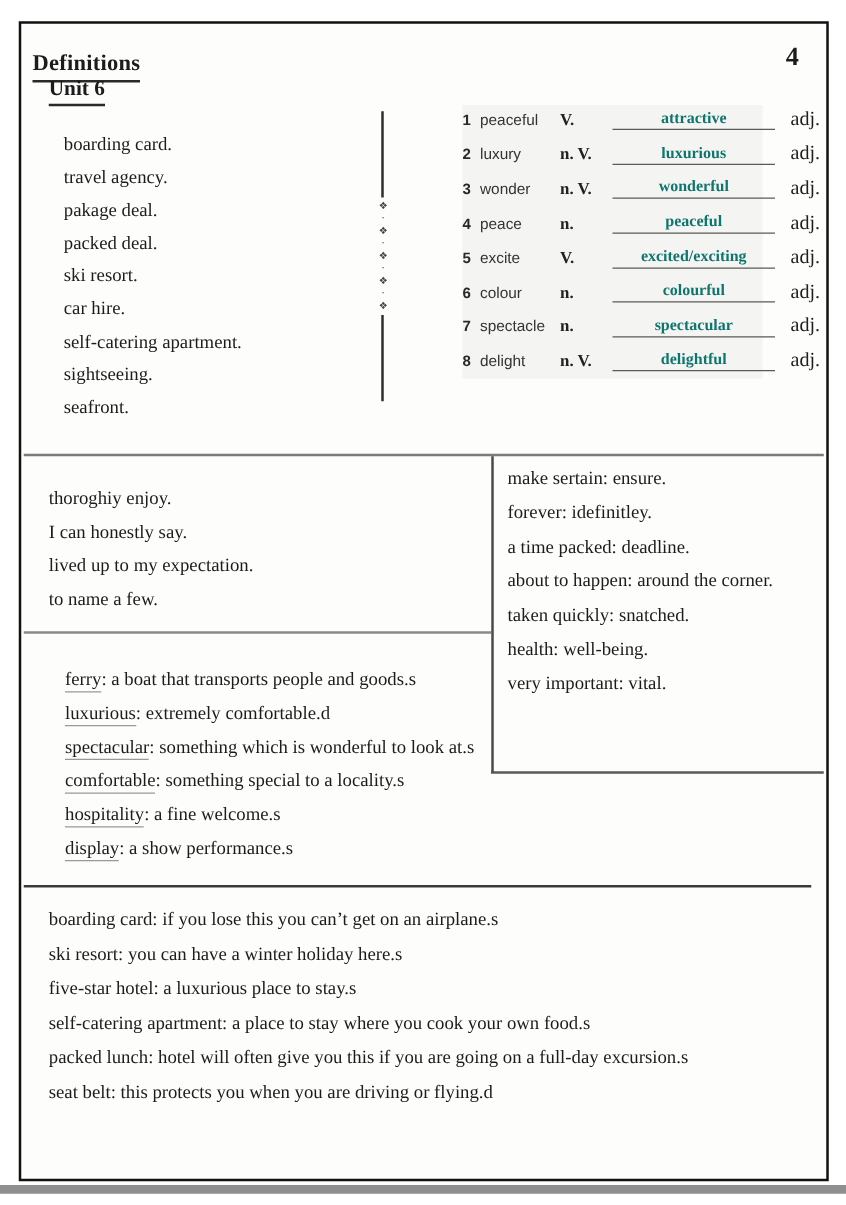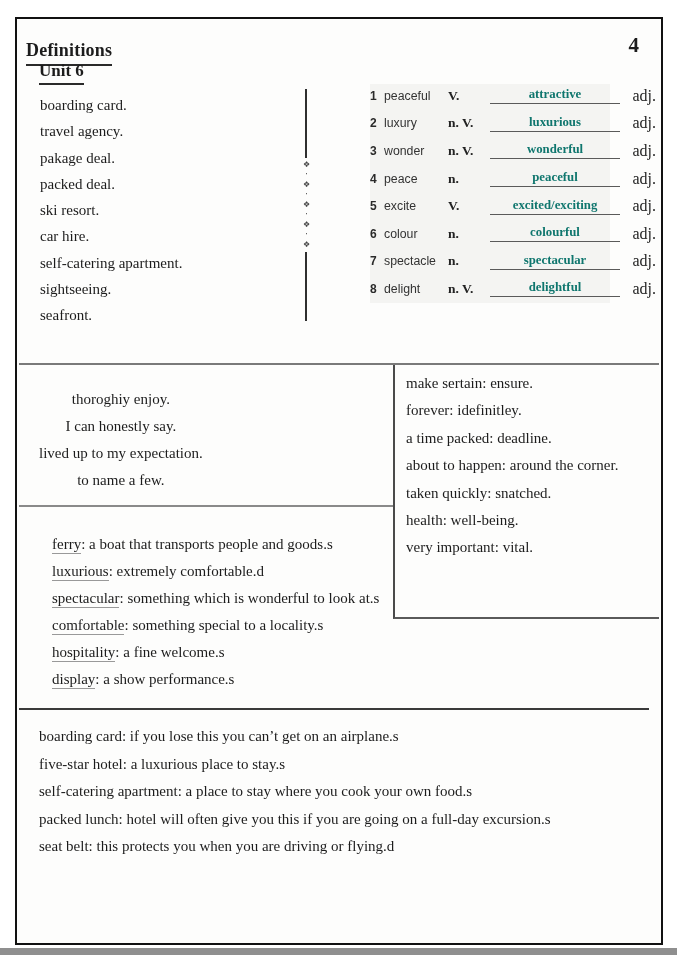--- a/index.html
+++ b/index.html
@@ -28,21 +28,21 @@
     font-size:21px;font-weight:bold;
   }
   .unit{
     position:absolute;left:22px;top:42px;
     font-size:17px;font-weight:bold;
     border-bottom:2px solid #2a2a2a;padding-bottom:2px;
   }
   
   .left-list{
     position:absolute;left:22px;top:72px;
-    list-style:none;margin:1px;padding:0;
+    list-style:none;margin:12px;padding:0;
     font-size:15px;
   }
   .left-list li{height:26.3px;line-height:26.3px;white-space:nowrap;}
   
   .vdivider{
     position:absolute;left:282px;top:70px;height:232px;width:14px;
     display:flex;flex-direction:column;align-items:center;
   }
   .vdivider .seg{width:2px;background:#2f2f2f;flex:1;}
   .vdivider .ornament{
@@ -91,21 +91,21 @@
   }
   
   .hr1{position:absolute;left:2px;top:344px;width:640px;height:2px;background:#7a7a7a;}
   .hr2{position:absolute;left:2px;top:486px;width:374px;height:2px;background:#8a8a8a;}
   .hr3{position:absolute;left:2px;top:689px;width:630px;height:2px;background:#3a3a3a;}
   
   .phrases{
     position:absolute;left:22px;top:367px;
     list-style:none;margin:0;padding:0;font-size:15px;
   }
-  .phrases li{height:27px;line-height:27px;white-space:nowrap;text-align:center;}
+  .phrases li{height:27px;line-height:27px;white-space:nowrap;}
   
   .synbox{
     position:absolute;left:376px;top:346px;width:266px;height:254px;
     border-left:2px solid #4a4a4a;
     border-bottom:2px solid #5a5a5a;
     box-sizing:border-box;
   }
   .synbox ul{
     list-style:none;margin:0;padding:5px 0 0 11px;font-size:15px;
   }
@@ -282,20 +282,21 @@
 
       <li><span class="term">display</span><span>: a show performance.s</span></li>
     </ul>
 
   <div class="hr3"></div>
 
   <ul class="bottom-defs">
 
       <li>boarding card: if you lose this you can’t get on an airplane.s</li>
 
+      <li>ski resort: you can have a winter holiday here.s</li>
 
       <li>five-star hotel: a luxurious place to stay.s</li>
 
       <li>self-catering apartment: a place to stay where you cook your own food.s</li>
 
       <li>packed lunch: hotel will often give you this if you are going on a full-day excursion.s</li>
 
       <li>seat belt: this protects you when you are driving or flying.d</li>
     </ul>
 

